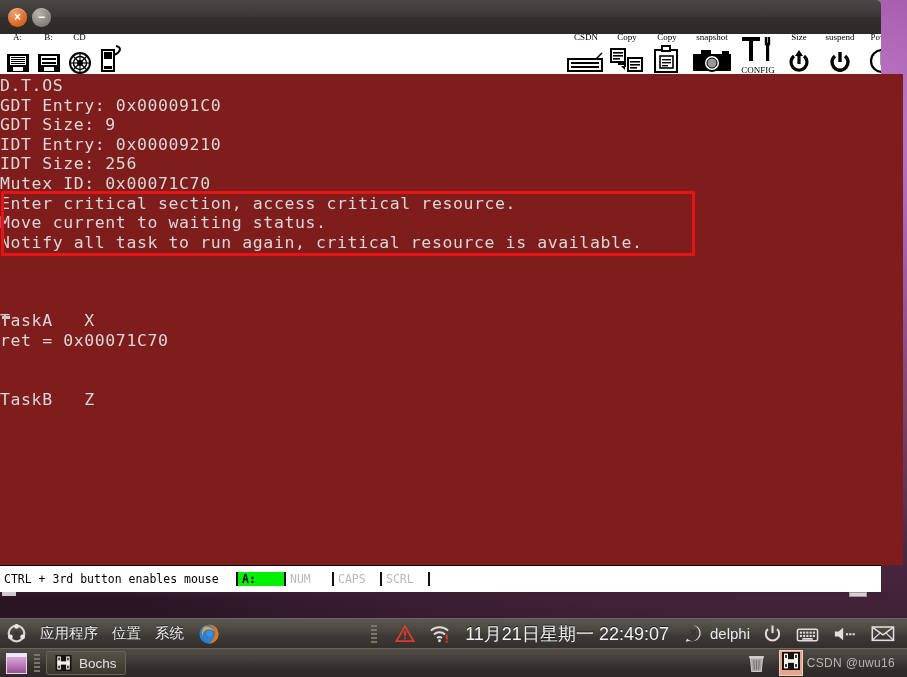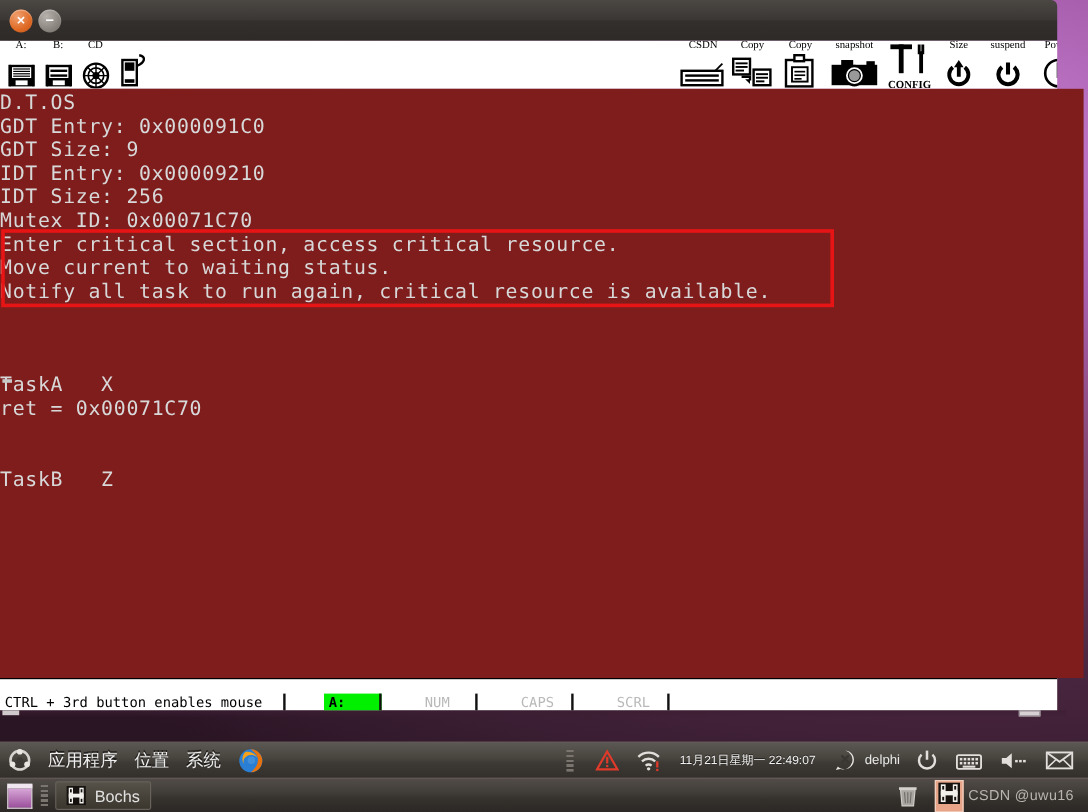--- a/index.html
+++ b/index.html
@@ -73,24 +73,23 @@
     position:absolute; left:1px; top:117px; width:694px; height:65px;
     border:3px solid #e61414; pointer-events:none;
   }
   #cursor {
     position:absolute; left:2px; top:242px; width:8px; height:3px; background:#c8c8c8;
   }
 
   
   #statusbar {
     position:absolute; left:0; top:565px; width:881px; height:27px;
-    background:#fff; display:flex; align-items:flex-end;
+    background:#fff; display:flex; align-items:center;
     font-family:"DejaVu Sans Mono","Liberation Mono",monospace; font-size:11.5px;
     border-top:1px solid #000;
-    gap:32px;
   }
   .sb-cell {
     border-right:2px solid #111; display:flex; align-items:center;
     padding:0 4px; color:#000;
   }
   .sb-msg { flex:0 0 238px; border-right:2px solid #111; }
   .sb-led { flex:0 0 48px; justify-content:flex-start; }
   .sb-led.on { background:#00f000; color:#000; font-weight:bold; }
   .sb-led.off { color:#b9b9b9; }
   .sb-blank { flex:0 0 49px; }
@@ -110,23 +109,23 @@
   #gnome-panel {
     position:absolute; left:0; top:618px; width:907px; height:30px;
     background:linear-gradient(180deg,#5b5752 0%,#49453f 42%,#3d3935 58%,#332f2b 100%);
     display:flex; align-items:center; color:#e6e6e6; font-size:13.5px;
     border-top:1px solid #6b6661;
     text-align:center;
   }
   .gp-item { display:flex; align-items:center; height:30px; padding:0 7px; cursor:pointer; }
   .gp-item.txt { font-size:14.5px; color:#eeeeee; text-shadow:0 -1px 0 rgba(0,0,0,.6); }
   #gp-spacer { flex:1 1 auto; }
-  #gp-clock { font-size:10px; color:#f2f2f2; padding:0 8px; white-space:nowrap;
+  #gp-clock { font-size:18px; color:#f2f2f2; padding:0 8px; white-space:nowrap;
               text-shadow:0 -1px 0 rgba(0,0,0,.6);}
-  #gp-user { font-size:11px; color:#e9e9e9; padding-right:6px; }
+  #gp-user { font-size:15px; color:#e9e9e9; padding-right:6px; }
 
   
   #taskbar {
     position:absolute; left:0; top:648px; width:907px; height:29px;
     background:linear-gradient(180deg,#514c47 0%,#413d38 40%,#35312d 60%,#2b2825 100%);
     display:flex; align-items:center; border-top:1px solid #6a645e;
   }
   .tasklet {
     display:flex; align-items:center; height:24px; margin:0 2px; padding:0 8px;
     color:#e2e2e2; font-size:13.5px; white-space:nowrap; cursor:pointer;
@@ -272,21 +271,21 @@
         <svg width="46" height="28" viewBox="0 0 46 28">
           <rect x="4" y="8" width="38" height="17" fill="#000"></rect>
           <rect x="12" y="4" width="10" height="5" fill="#000"></rect>
           <rect x="33" y="5" width="7" height="4" fill="#000"></rect>
           <circle cx="23" cy="17" r="8" fill="#fff" stroke="#000" stroke-width="2"></circle>
           <circle cx="23" cy="17" r="5" fill="#999" stroke="#000" stroke-width="1"></circle>
         </svg>
       </div>
 
       <div class="tb-item" style="width:42px">
-        <span class="tlabel" style="top:auto;bottom:-1px;font-weight:bold;">CONFIG</span>
+        <span class="tlabel" style="top:auto;bottom:-1px;">CONFIG</span>
         <svg width="40" height="32" viewBox="0 0 40 32" style="margin-bottom:8px">
           <rect x="4" y="3" width="18" height="4" fill="#000"></rect>
           <rect x="11" y="3" width="4" height="24" fill="#000"></rect>
           <path d="M28 3 L28 10 L31 10 L31 3" fill="none" stroke="#000" stroke-width="2.4"></path>
           <rect x="28" y="10" width="3.2" height="17" fill="#000"></rect>
         </svg>
       </div>
 
       <div class="tb-item" style="width:40px">
         <span class="tlabel">Size</span>

